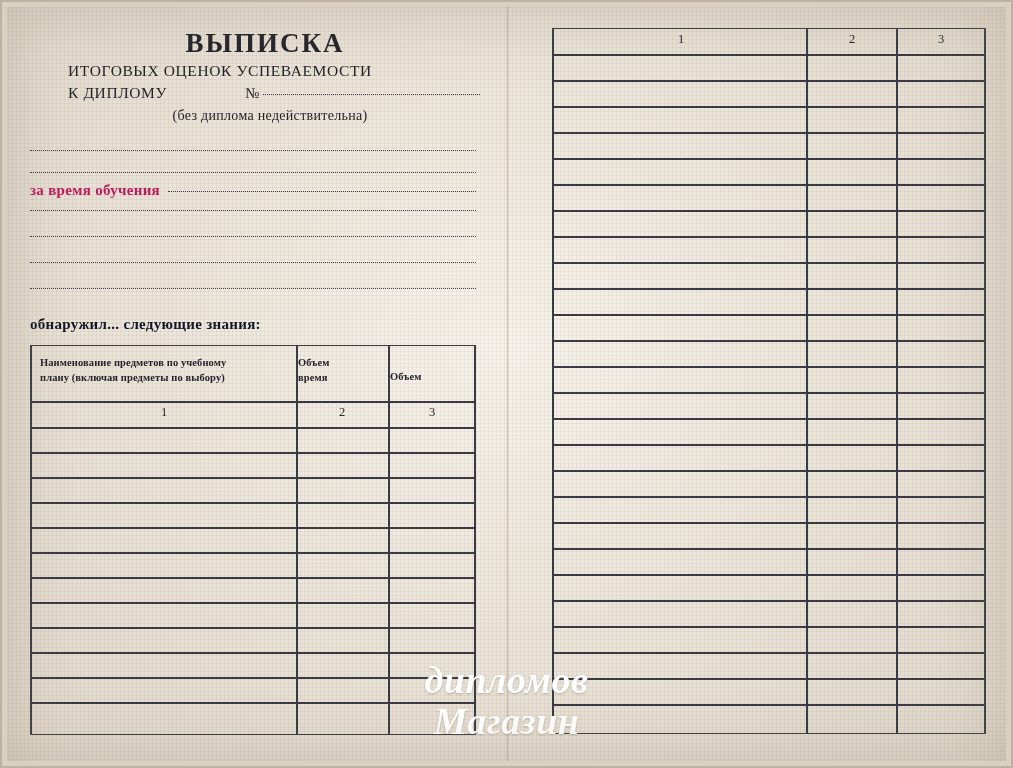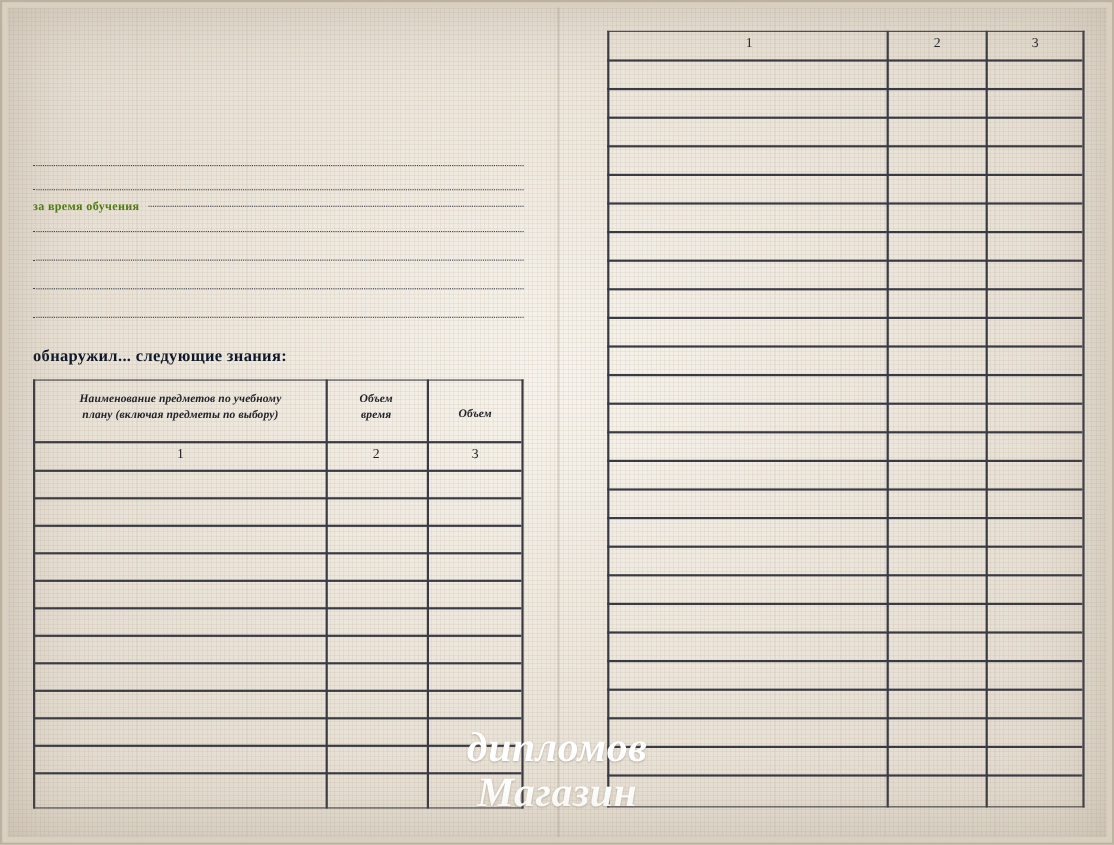--- a/index.html
+++ b/index.html
@@ -135,23 +135,23 @@
     height: 0;
   }
 
   #study-line {
     position: absolute;
     left: 30px;
     top: 182px;
     width: 446px;
     display: flex;
     align-items: baseline;
-    font-size: 11px;
-    font-weight: 700;
-    color: #4d7c0f;
+    font-size: 15px;
+    font-weight: 700;
+    color: #be185d;
     letter-spacing: 0.3px;
   }
   #study-label { white-space: nowrap; }
 
   #found-line {
     position: absolute;
     left: 30px;
     top: 316px;
     font-size: 15px;
     font-weight: 700;
@@ -182,27 +182,26 @@
   }
   .hline {
     position: absolute;
     left: 0;
     height: 1.5px;
     background: #3a3a44;
   }
 
   .th {
     position: absolute;
-    text-align: center;
+    text-align: left;
     font-size: 10.5px;
     font-weight: 700;
     color: #23232b;
     line-height: 1.45;
     letter-spacing: 0.1px;
-    font-style: italic;
   }
   .colnum {
     position: absolute;
     text-align: center;
     font-size: 12.5px;
     color: #23232b;
   }
 
   
   #right-page {
@@ -238,20 +237,30 @@
 </style>
 </head>
 <body>
 
 <div id="page">
   <div id="paper-texture"></div>
   <div id="fold"></div>
 
   <div id="left-page">
 
+    <div id="title-block">
+      <div id="doc-title" class="ink">ВЫПИСКА</div>
+      <div id="doc-subtitle" class="ink">ИТОГОВЫХ ОЦЕНОК  УСПЕВАЕМОСТИ</div>
+      <div id="line-diploma">
+        <span id="diploma-label">К ДИПЛОМУ</span>
+        <span id="num-sign">№</span>
+        <span class="dots"></span>
+      </div>
+      <div id="note" class="ink">(без диплома недействительна)</div>
+    </div>
 
     <div class="dotted-row" style="top:150px"></div>
     <div class="dotted-row" style="top:172px"></div>
 
     <div id="study-line">
       <span id="study-label">за время обучения</span>
       <span class="dots" style="margin-left:8px"></span>
     </div>
 
     <div class="dotted-row" style="top:210px"></div>

